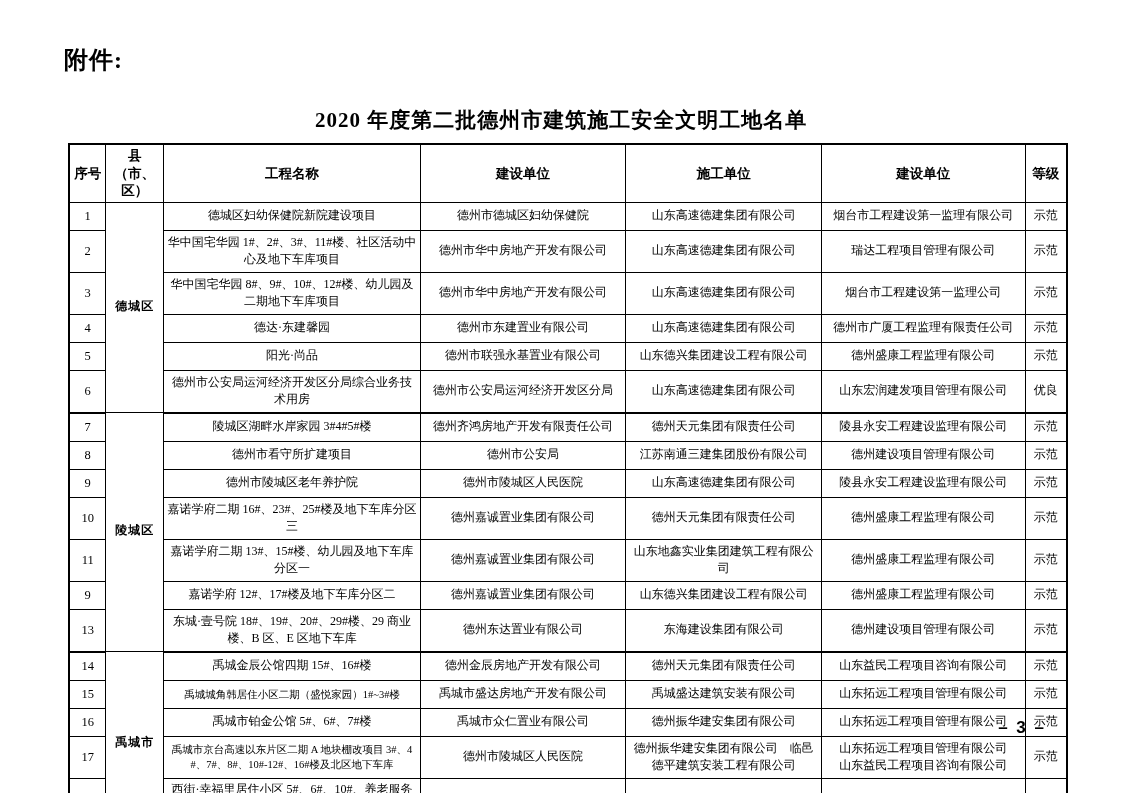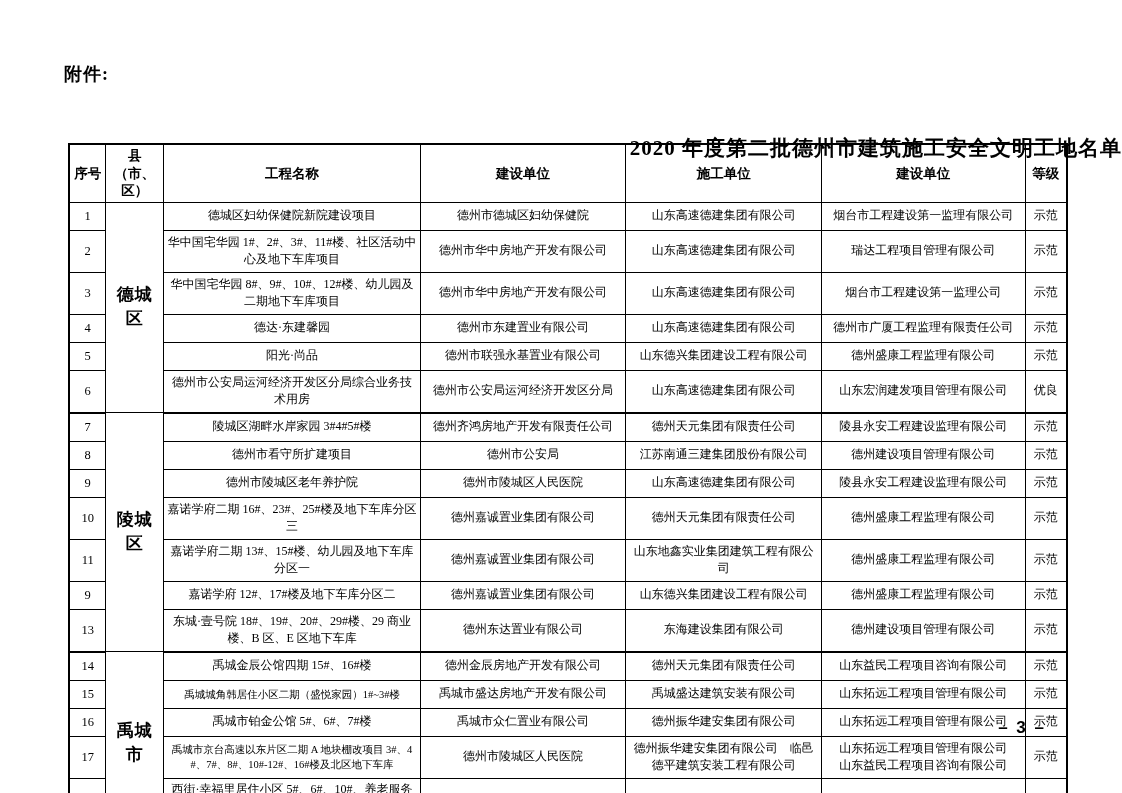--- a/index.html
+++ b/index.html
@@ -14,35 +14,34 @@
   }
   .page {
     position: relative;
     width: 1122px;
     height: 793px;
     box-sizing: border-box;
   }
   .attachment-label {
     position: absolute;
     left: 64px;
-    top: 62px;
-    font-size: 18px;
+    top: 44px;
+    font-size: 24px;
     font-weight: bold;
     letter-spacing: 1px;
   }
   .doc-title {
     position: absolute;
     left: 0;
     top: 106px;
     width: 100%;
-    text-align: right;
+    text-align: center;
     font-size: 21px;
     font-weight: bold;
     letter-spacing: 1px;
-    margin-top: 28px;
   }
   table.sites {
     position: absolute;
     left: 68px;
     top: 143px;
     width: 1000px;
     border-collapse: collapse;
     table-layout: fixed;
     border: 2px solid #000;
   }
@@ -58,22 +57,23 @@
   }
   table.sites th {
     font-weight: bold;
     font-size: 13.5px;
     height: 40px;
     line-height: 1.3;
   }
   table.sites td.no { font-size: 12.5px; }
   table.sites td.district {
     font-weight: bold;
-    font-size: 17px;
+    font-size: 12px;
     letter-spacing: 1px;
+    font-family: Liberation Mono, monospace;
   }
   table.sites tr.h1 td { height: 23px; }
   table.sites tr.h2 td { height: 37px; }
   table.sites tr.h3 td { height: 52px; }
   table.sites td.sm { font-size: 10.5px; }
   table.sites tr.group-end td { border-bottom-width: 2px; }
   .page-number {
     position: absolute;
     right: 76px;
     top: 718px;

